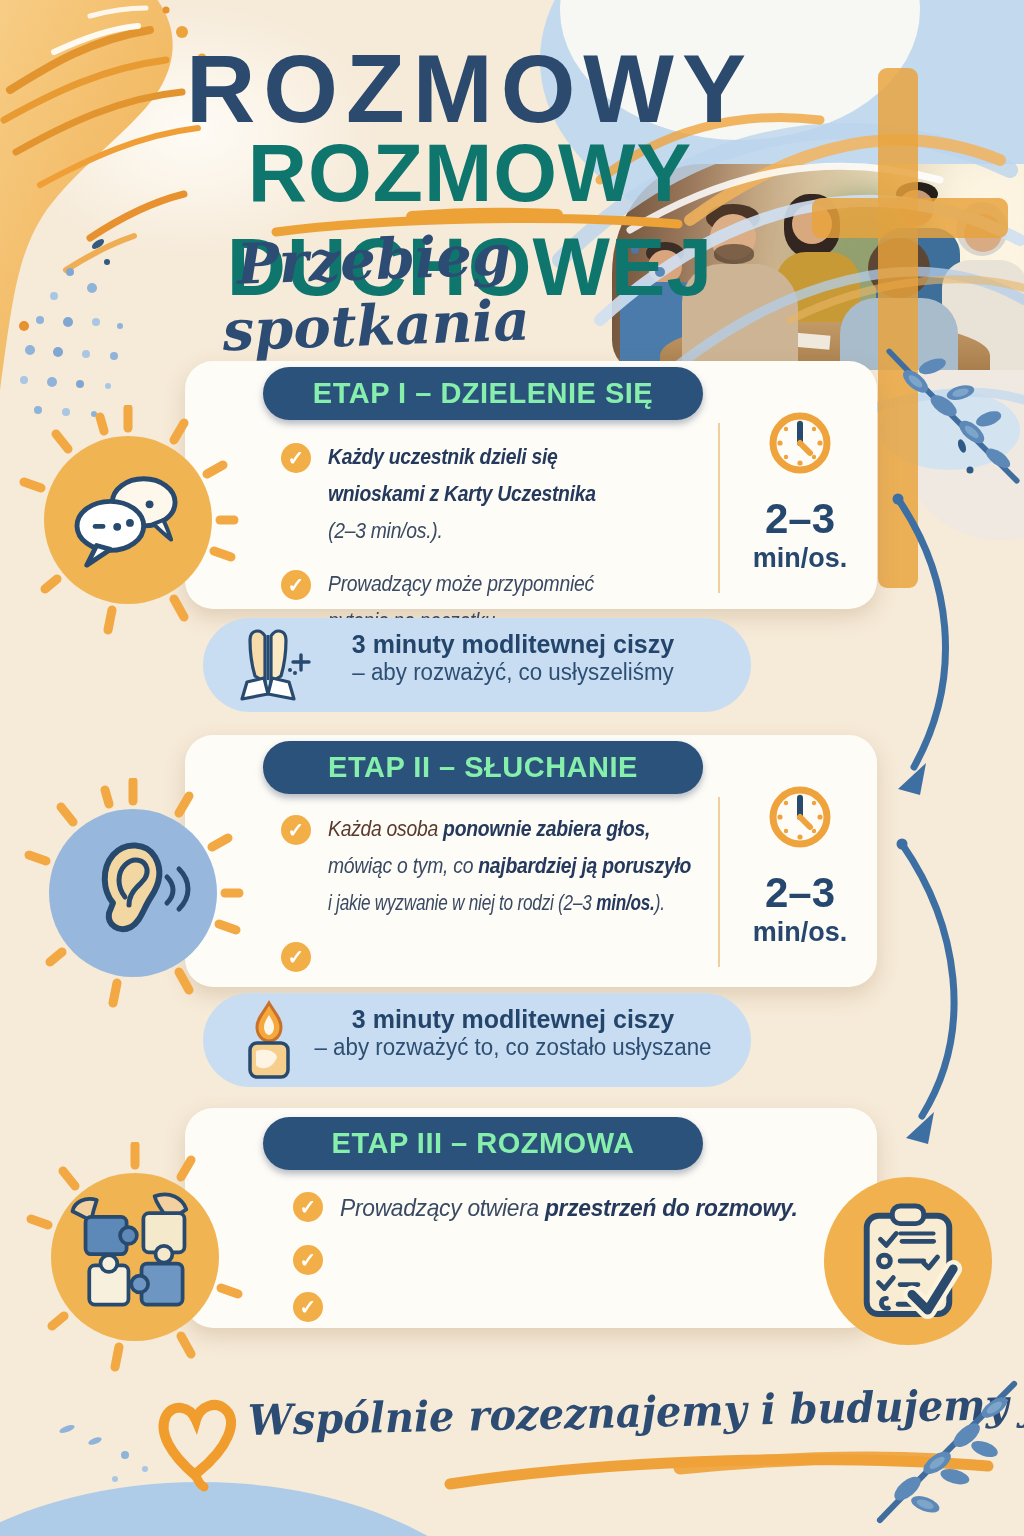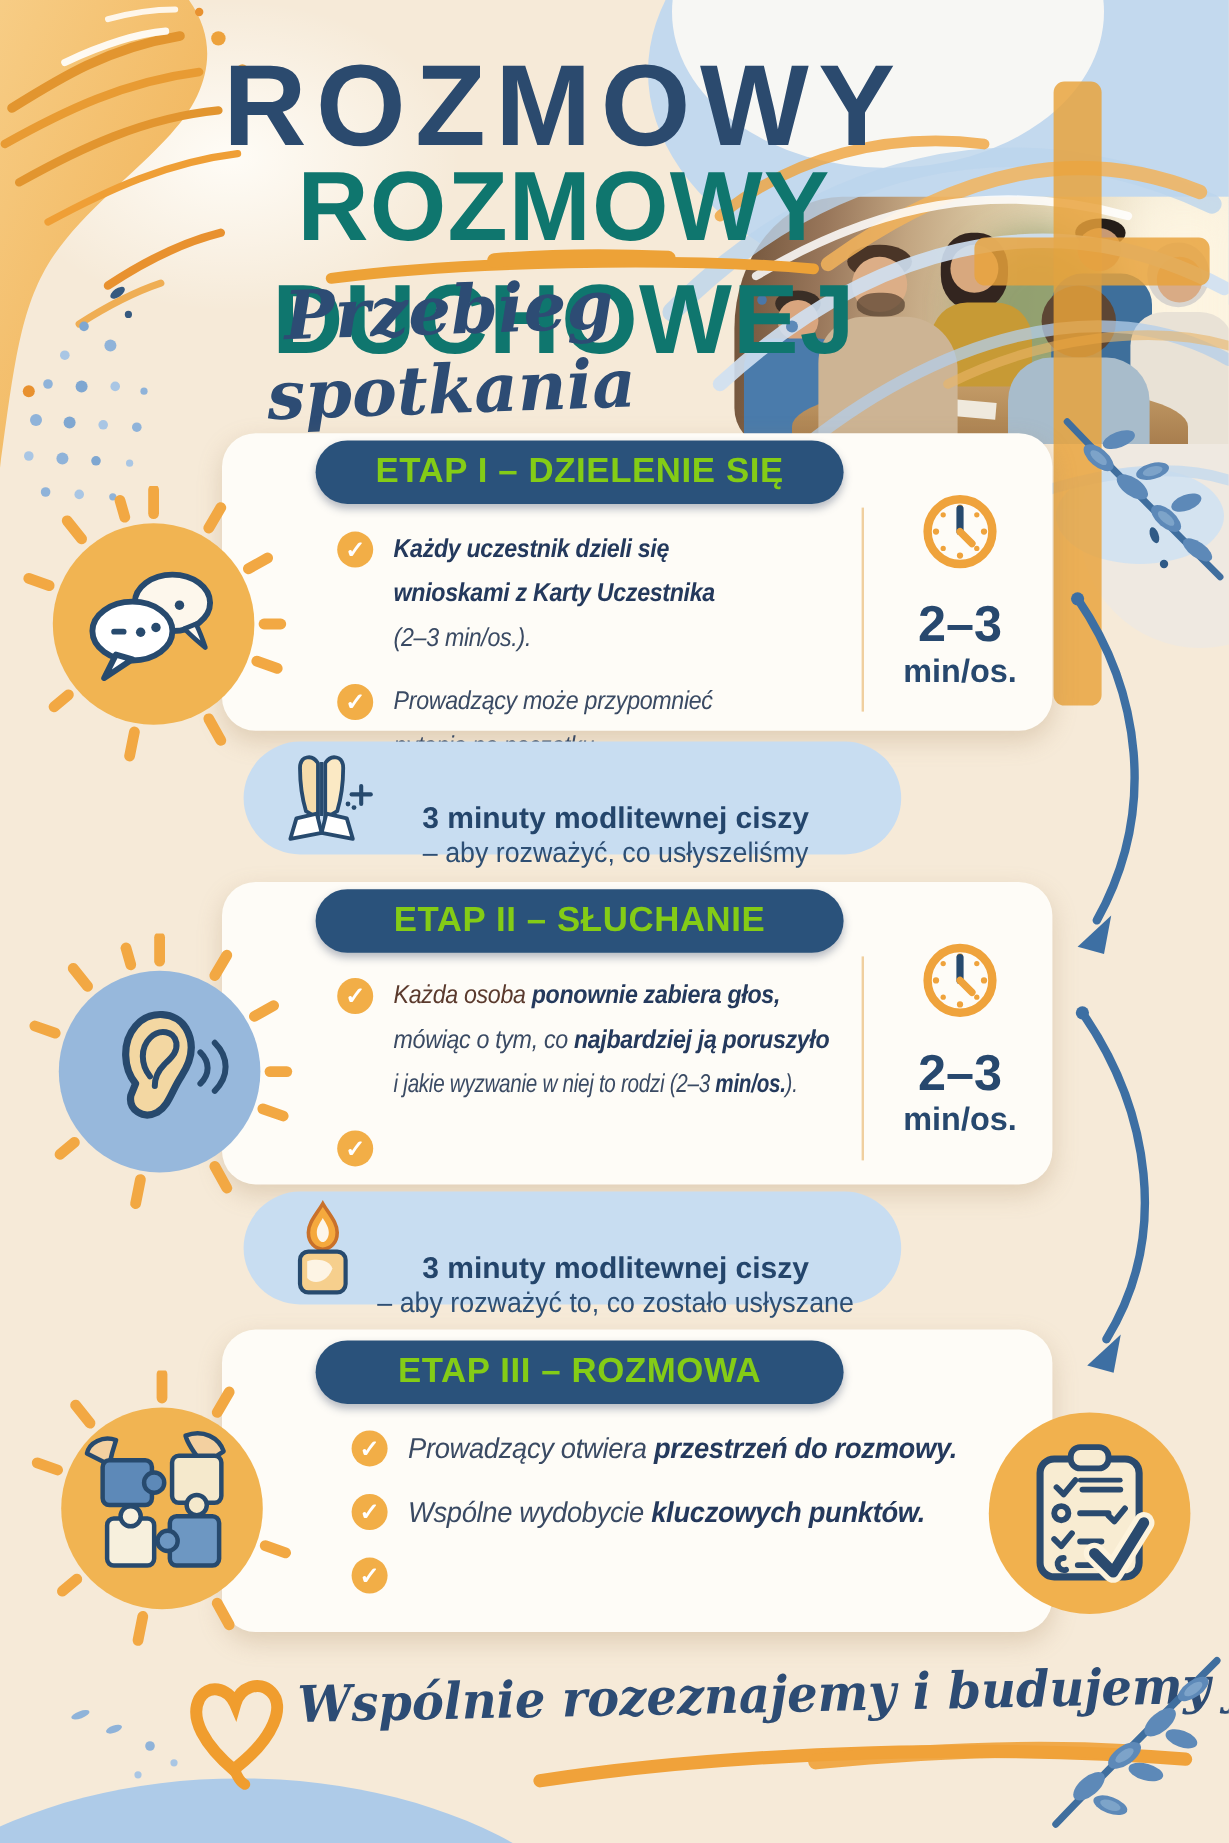--- a/index.html
+++ b/index.html
@@ -30,42 +30,42 @@
     background:linear-gradient(95deg,#6e5138 0%,#98765a 18%,#c2a581 34%,#d8c49f 48%,#e7d9ba 64%,#f4ecd8 82%,#f8f1e0 100%);}
   .photo *{position:absolute;}
   .plantblur{left:190px;top:30px;width:130px;height:130px;border-radius:50%;background:#7f9460;filter:blur(16px);opacity:.8;}
   .windowlight{left:330px;top:0;width:90px;height:150px;background:#fff6e2;filter:blur(18px);opacity:.8;}
   
   .panel{left:185px;width:692px;background:#fefcf7;border-radius:28px;
     box-shadow:0 8px 20px rgba(167,134,94,.28);}
   .pill{position:absolute;left:78px;top:6px;width:440px;height:53px;border-radius:28px;
     background:#2a527b;box-shadow:0 4px 7px rgba(42,61,92,.35);
     display:flex;align-items:center;justify-content:center;
-    color:#84cc16;font-size:29px;font-weight:800;letter-spacing:.5px;white-space:nowrap;}
+    color:#86efac;font-size:29px;font-weight:800;letter-spacing:.5px;white-space:nowrap;}
   .bullets{position:absolute;left:96px;display:flex;flex-direction:column;gap:16px;}
   .bullet{display:flex;align-items:flex-start;}
   .chk{flex:0 0 30px;width:30px;height:30px;border-radius:50%;background:#f2ae47;margin-top:4px;
     color:#fff;font-size:20px;font-weight:700;display:flex;align-items:center;justify-content:center;}
   .btxt{margin-left:17px;font-size:21.5px;line-height:37px;letter-spacing:-.3px;color:#3a4a63;font-style:italic;}
   .s3 .btxt{font-size:24px;line-height:40px;}
   .bl{white-space:nowrap;transform:scaleX(.9);transform-origin:0 60%;}
   .s3 .bl{transform:scaleX(.95);}
   .bl.tight{transform:scaleX(.8);}
   .sb{font-weight:700;color:#24395c;}
   .sr{font-weight:400;color:#3a4a63;}
   .sn{font-weight:400;color:#5b3a2d;}
   .vline{position:absolute;left:533px;top:62px;width:2px;height:170px;background:#f0cf9f;}
   .timecol{position:absolute;left:540px;top:46px;width:150px;text-align:center;}
   .timeval{font-size:42px;font-weight:800;color:#27486e;margin-top:12px;}
   .timeunit{font-size:27px;font-weight:800;color:#27486e;}
   
   .strip{left:203px;width:548px;height:94px;background:#c8ddf1;border-radius:47px;}
   .strip-icon{position:absolute;left:20px;top:10px;}
   .strip-text{position:absolute;left:95px;top:12px;width:430px;text-align:center;}
-  .strip-t1{font-size:25px;font-weight:800;color:#24456b;white-space:nowrap;margin-top:38px;}
+  .strip-t1{font-size:25px;font-weight:800;color:#24456b;white-space:nowrap;}
   .strip-t2{font-size:23.5px;font-weight:400;color:#2e4f74;white-space:nowrap;transform:scaleX(.95);transform-origin:50% 50%;}
   
   .sunwrap{width:230px;height:230px;}
   .badge-circle{position:absolute;left:31px;top:31px;width:168px;height:168px;border-radius:50%;
     display:flex;align-items:center;justify-content:center;}
   .bc-orange{background:#f1b452;}
   .bc-blue{background:#97b8dc;}
   .clipcircle{left:824px;top:1177px;width:168px;height:168px;border-radius:50%;background:#f1b14e;
     display:flex;align-items:center;justify-content:center;}
   
@@ -385,34 +385,31 @@
     </svg>
   </div>
 </div>
 
 <svg class="abs" style="left:880px;top:830px" width="110" height="318" viewBox="0 0 110 318">
   <circle cx="22" cy="14" r="5.5" fill="#3d6fa3"></circle>
   <path d="M22 14 C78 95 95 200 42 286" stroke="#3d6fa3" stroke-width="7" fill="none" stroke-linecap="round"></path>
   <path d="M26 308 L54 282 L48 314 Z" fill="#3d6fa3"></path>
 </svg>
 
-<div class="abs panel s3" style="top:1108px;height:252px">
+<div class="abs panel s3" style="top:1108px;height:220px">
   <div class="pill" style="top:9px">ETAP III – ROZMOWA</div>
   <div class="bullets" style="top:80px;gap:13px;left:108px">
     <div class="bullet">
       <div class="chk">✓</div>
       <div class="btxt">
         <div class="bl"><span class="sr">Prowadzący otwiera </span><span class="sb">przestrzeń do rozmowy.</span></div>
       </div>
     </div>
     <div class="bullet">
       <div class="chk">✓</div>
-      <div class="btxt">
-        <div class="bl"><span class="sr">Wspólne wydobycie </span><span class="sb">kluczowych punktów.</span></div>
-      </div>
     </div>
     <div class="bullet">
       <div class="chk">✓</div>
     </div>
   </div>
 </div>
 
 <div class="abs sunwrap" style="left:20px;top:1142px">
   <svg width="230" height="230" viewBox="0 0 230 230" style="position:absolute">
     <g stroke="#f2a843" stroke-width="9" stroke-linecap="round">

